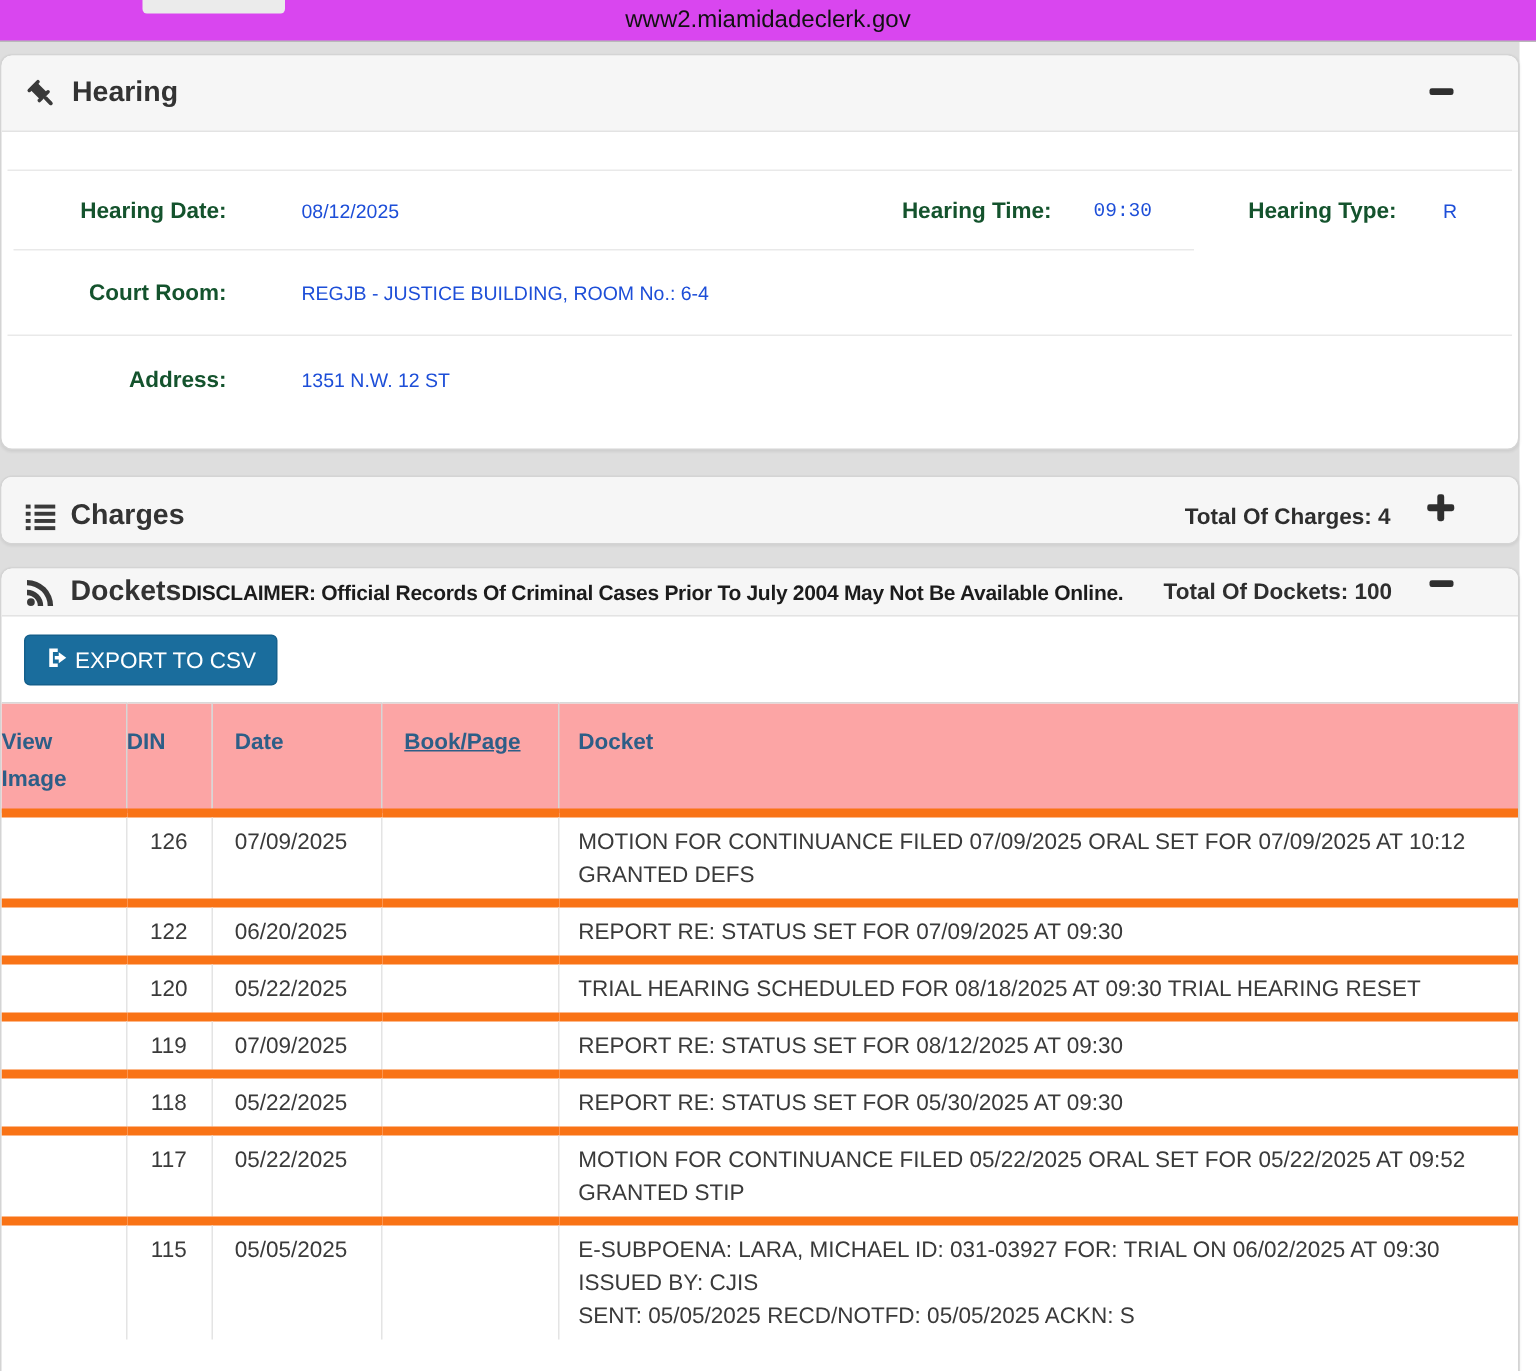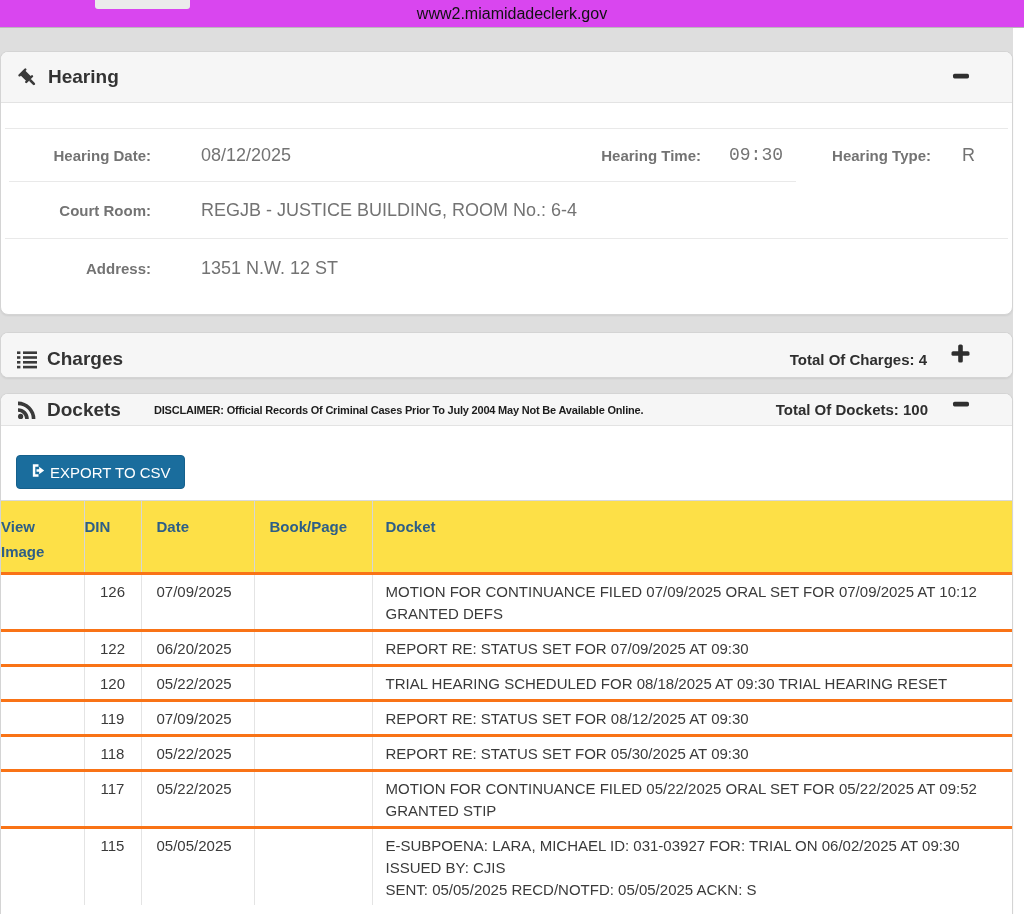--- a/index.html
+++ b/index.html
@@ -8,21 +8,21 @@
 
   
   .url-bar { position:relative; height:28px; background:#d946ef;
     border-bottom:1px solid #b9b9b9; display:flex; align-items:center; justify-content:center; }
   .url-text { font-size:16px; color:#111; }
   .tab-remnant { position:absolute; left:95px; top:0; width:95px; height:9px;
     background:#ebebeb; border-radius:0 0 3px 3px; }
 
   
   .content-wrap { position:absolute; top:28px; left:0; width:1013px; height:886px;
-    background:#dedede; padding-top:23px; }
+    background:#dedede; padding-top:8px; }
 
   .card { background:#fff; border:1px solid #d4d4d4; border-radius:8px;
     overflow:hidden; box-shadow:0 1px 2px rgba(0,0,0,.07); }
   .card-header { height:51px; background:#f6f6f6; display:flex; align-items:center;
     padding:0 16px; }
   .card-header.bordered { border-bottom:1px solid #e3e3e3; }
   .sec-title { font-size:19px; font-weight:700; color:#333; margin-left:10px; }
   .icon-wrap { display:inline-flex; align-items:center; }
   .collapse-btn { margin-left:auto; margin-right:26px; border:none; background:transparent;
     cursor:pointer; display:inline-flex; padding:0; }
@@ -30,57 +30,57 @@
   
   #hearing-card { height:264px; }
   .h-body { padding-top:25px; }
   .divider { height:1px; background:#e9e9e9; }
   .divider.short { width:787px; margin-left:8px; }
   .divider.full { margin:0 4px; }
   .h-row1 { display:grid; grid-template-columns:150px 400px 150px 100px 130px 1fr;
     align-items:center; height:52px; }
   .h-row2 { display:grid; grid-template-columns:150px 1fr; align-items:center; height:56px; }
   .h-row3 { display:grid; grid-template-columns:150px 1fr; align-items:center; height:58px; }
-  .h-label { font-size:15px; font-weight:700; color:#737373; text-align:right; }
-  .h-value { font-size:18px; color:#737373; padding-left:50px; }
+  .h-label { font-size:15px; font-weight:700; color:#14532d; text-align:right; }
+  .h-value { font-size:13px; color:#1d4ed8; padding-left:50px; }
   .h-value.time { padding-left:28px;font-family:Liberation Mono, monospace; }
   .h-value.type { padding-left:31px; }
 
   
   #charges-card { height:46px; margin-top:17px; }
   #charges-card .card-header { height:52px; }
   .total-label { margin-left:auto; margin-right:24px; font-size:15px; color:#2e2e2e;font-weight:bold; }
   .pm-btn { border:none; background:transparent; cursor:pointer; display:inline-flex;
     padding:0; margin-right:26px; margin-top:-9px; }
 
   
   #dockets-card { height:560px; margin-top:15px; border-radius:8px 8px 0 0; }
   #dockets-card .card-header { height:32px; }
-  .disclaimer { font-size:11px; font-weight:700; color:#1c1c1c; margin-left:33px;
+  .disclaimer { font-size:14px; font-weight:700; color:#1c1c1c; 
     letter-spacing:-0.2px; }
-  .export-btn { display:inline-flex; align-items:center; gap:3px; margin:29px 0 11px 15px;
+  .export-btn { display:inline-flex; align-items:center; gap:3px; margin:12px 0 11px 15px;
     height:34px; padding:0 13px; background:#1a6d9d; border:1px solid #15608c; border-radius:4px;
     color:#fff; font-size:15px; font-family:"Liberation Sans",sans-serif; cursor:pointer; }
 
   
   table.docket { width:100%; border-collapse:collapse; table-layout:fixed; font-size:15px; }
-  table.docket thead th { background:#fde047; color:#2d5e87; font-weight:700;
+  table.docket thead th { background:#fca5a5; color:#2d5e87; font-weight:700;
     text-align:left; vertical-align:top; padding:13px 8px 0 0; height:73px;
     border-top:1px solid #d9d9d9; line-height:25px; }
   table.docket thead th + th { border-left:1px solid #d6d6d6; }
-  table.docket tbody td { border-top:3px solid #f97316; vertical-align:top;
+  table.docket tbody td { border-top:6px solid #f97316; vertical-align:top;
     padding:6px 0 4px 0; line-height:22px; color:#3a3a3a; }
   table.docket tbody td + td { border-left:1px solid #e4e4e4; }
   .col-view { width:83px; text-align:center; }
   th.col-view { padding-left:6px; text-align:left; }
   .col-din { width:57px; text-align:center; }
   th.col-din { text-align:center; padding-right:0; }
   .col-date { width:113px; padding-left:15px !important; }
   th.col-date { padding-left:15px; }
-  .col-book { width:118px; padding-left:15px !important; }
+  .col-book { width:118px; padding-left:15px !important;text-decoration:underline; }
   th.col-book { padding-left:15px; }
   .col-docket { padding-left:13px !important; padding-right:14px !important;
     white-space:pre-line; }
   th.col-docket { padding-left:13px; }
   td.col-view svg { margin-top:3px; }
 </style>
 </head>
 <body>
 
 <div class="url-bar">

